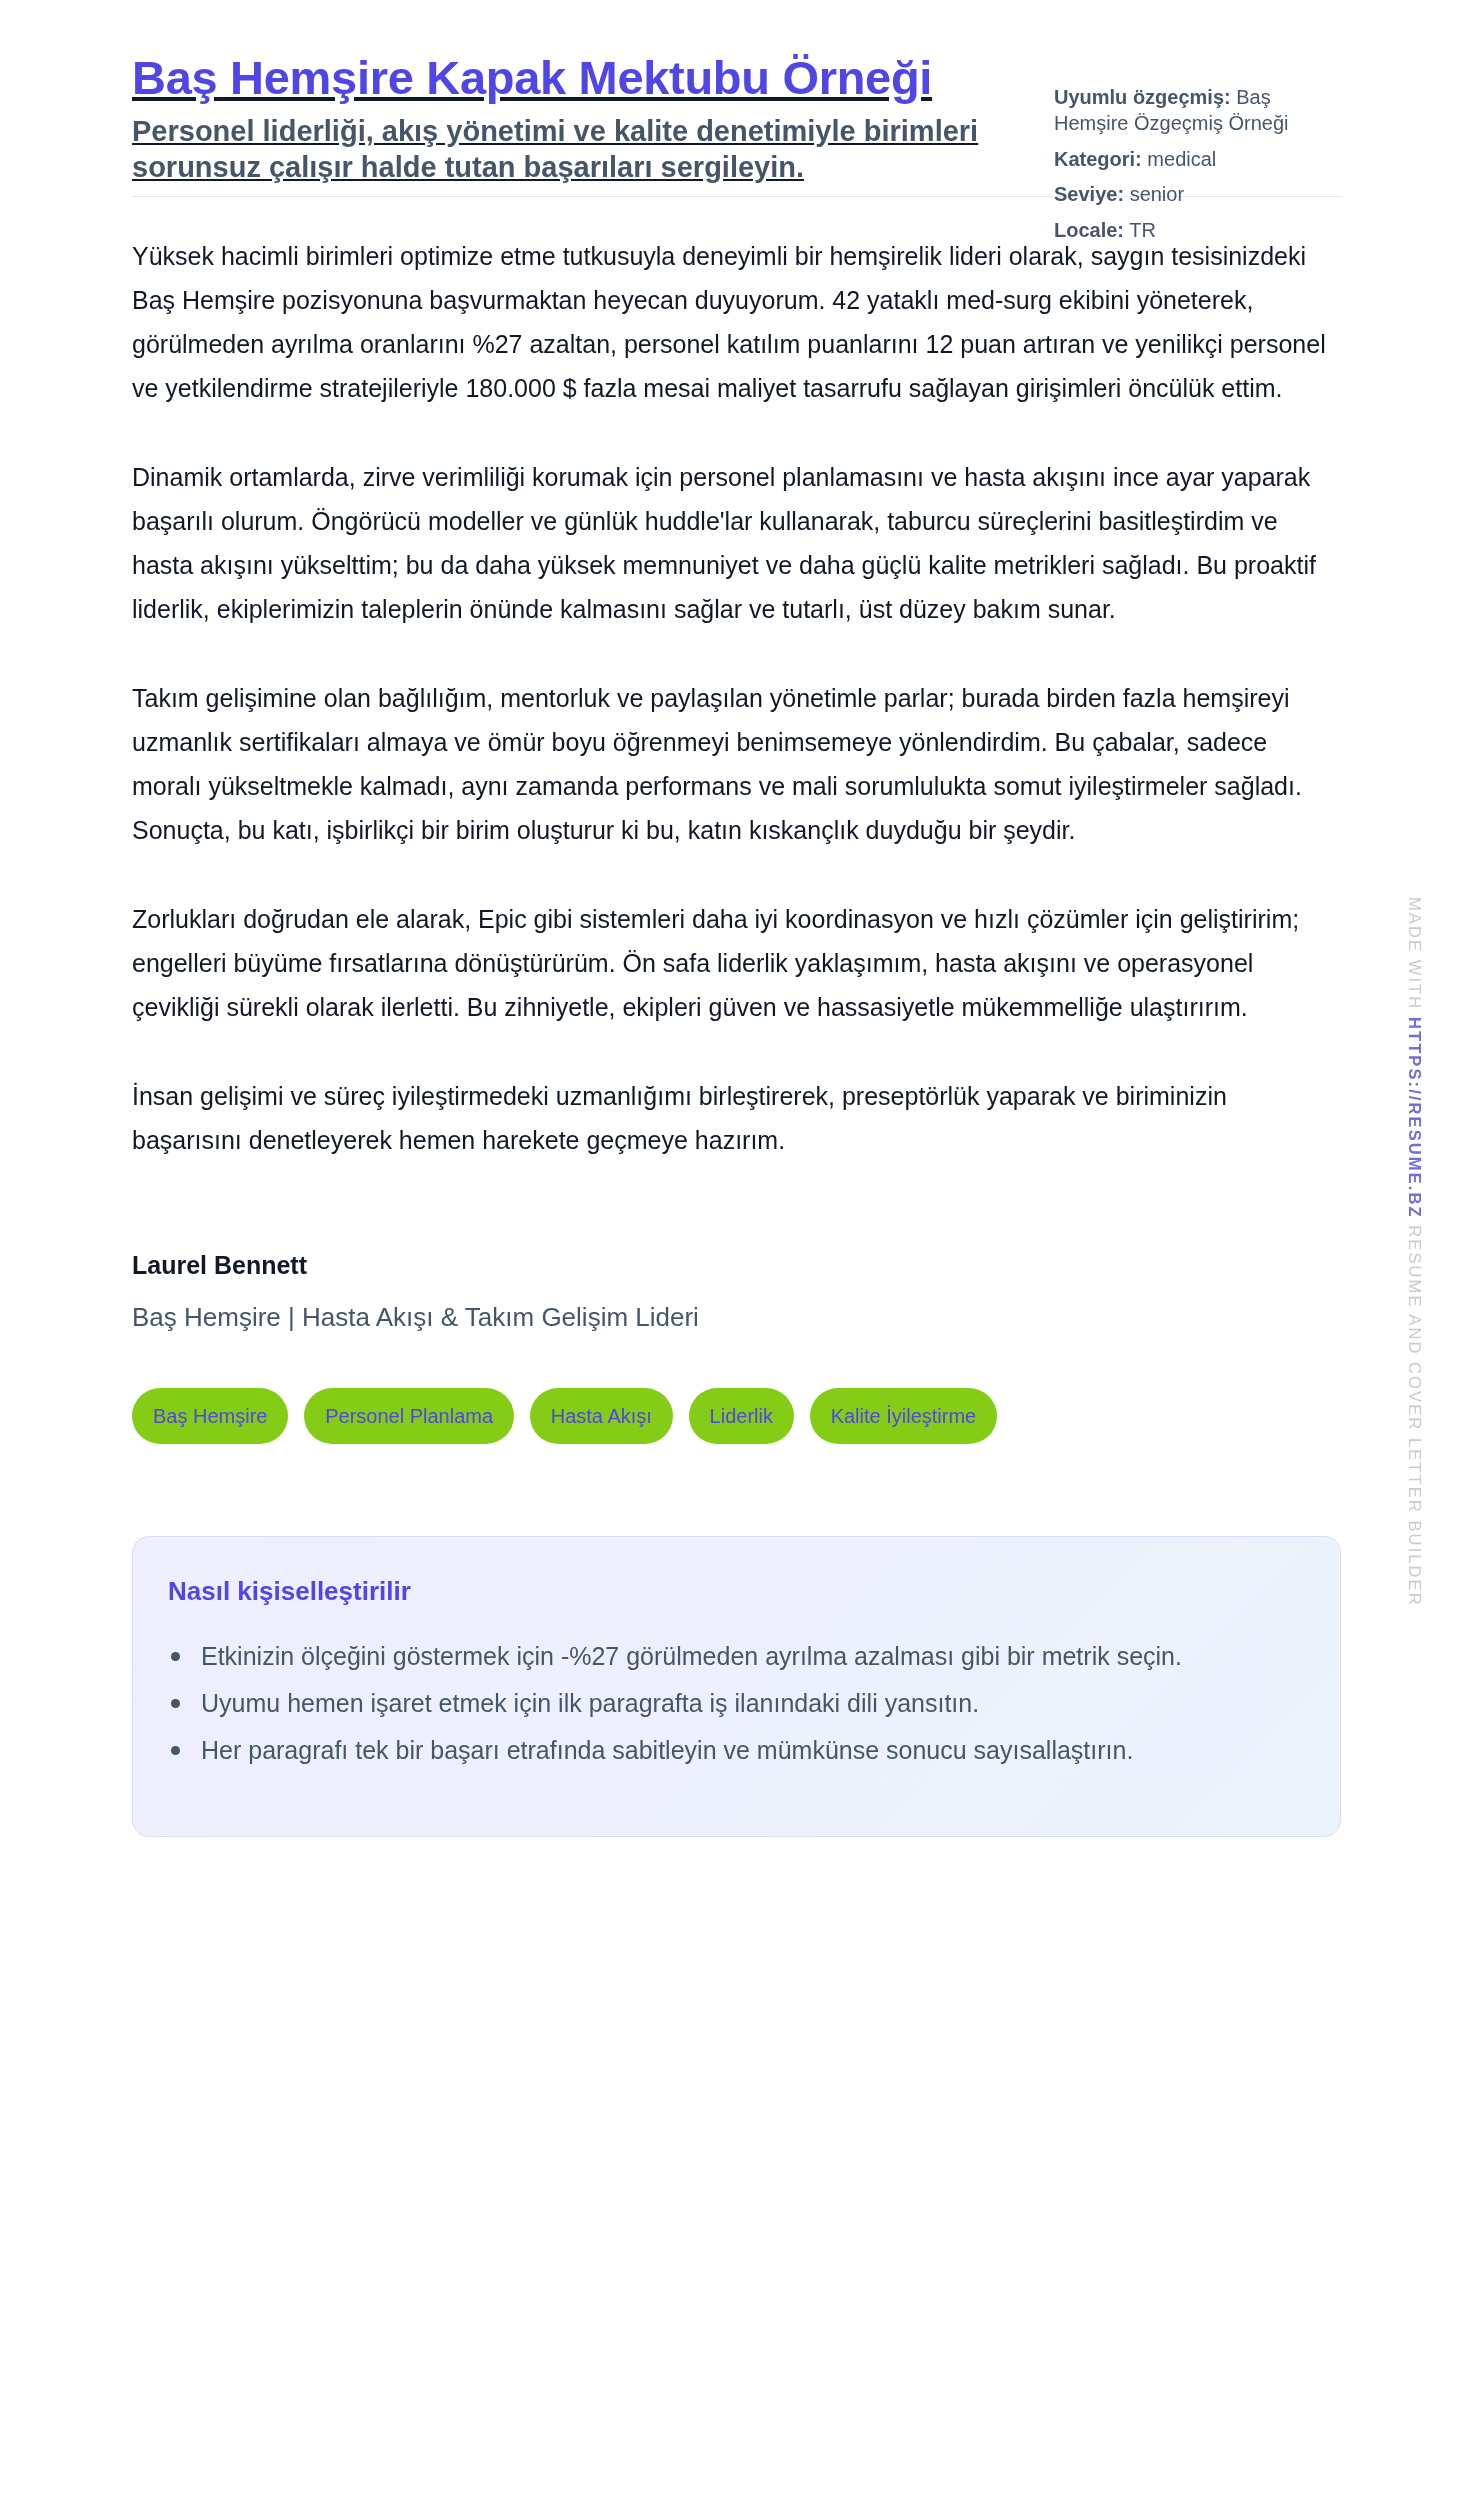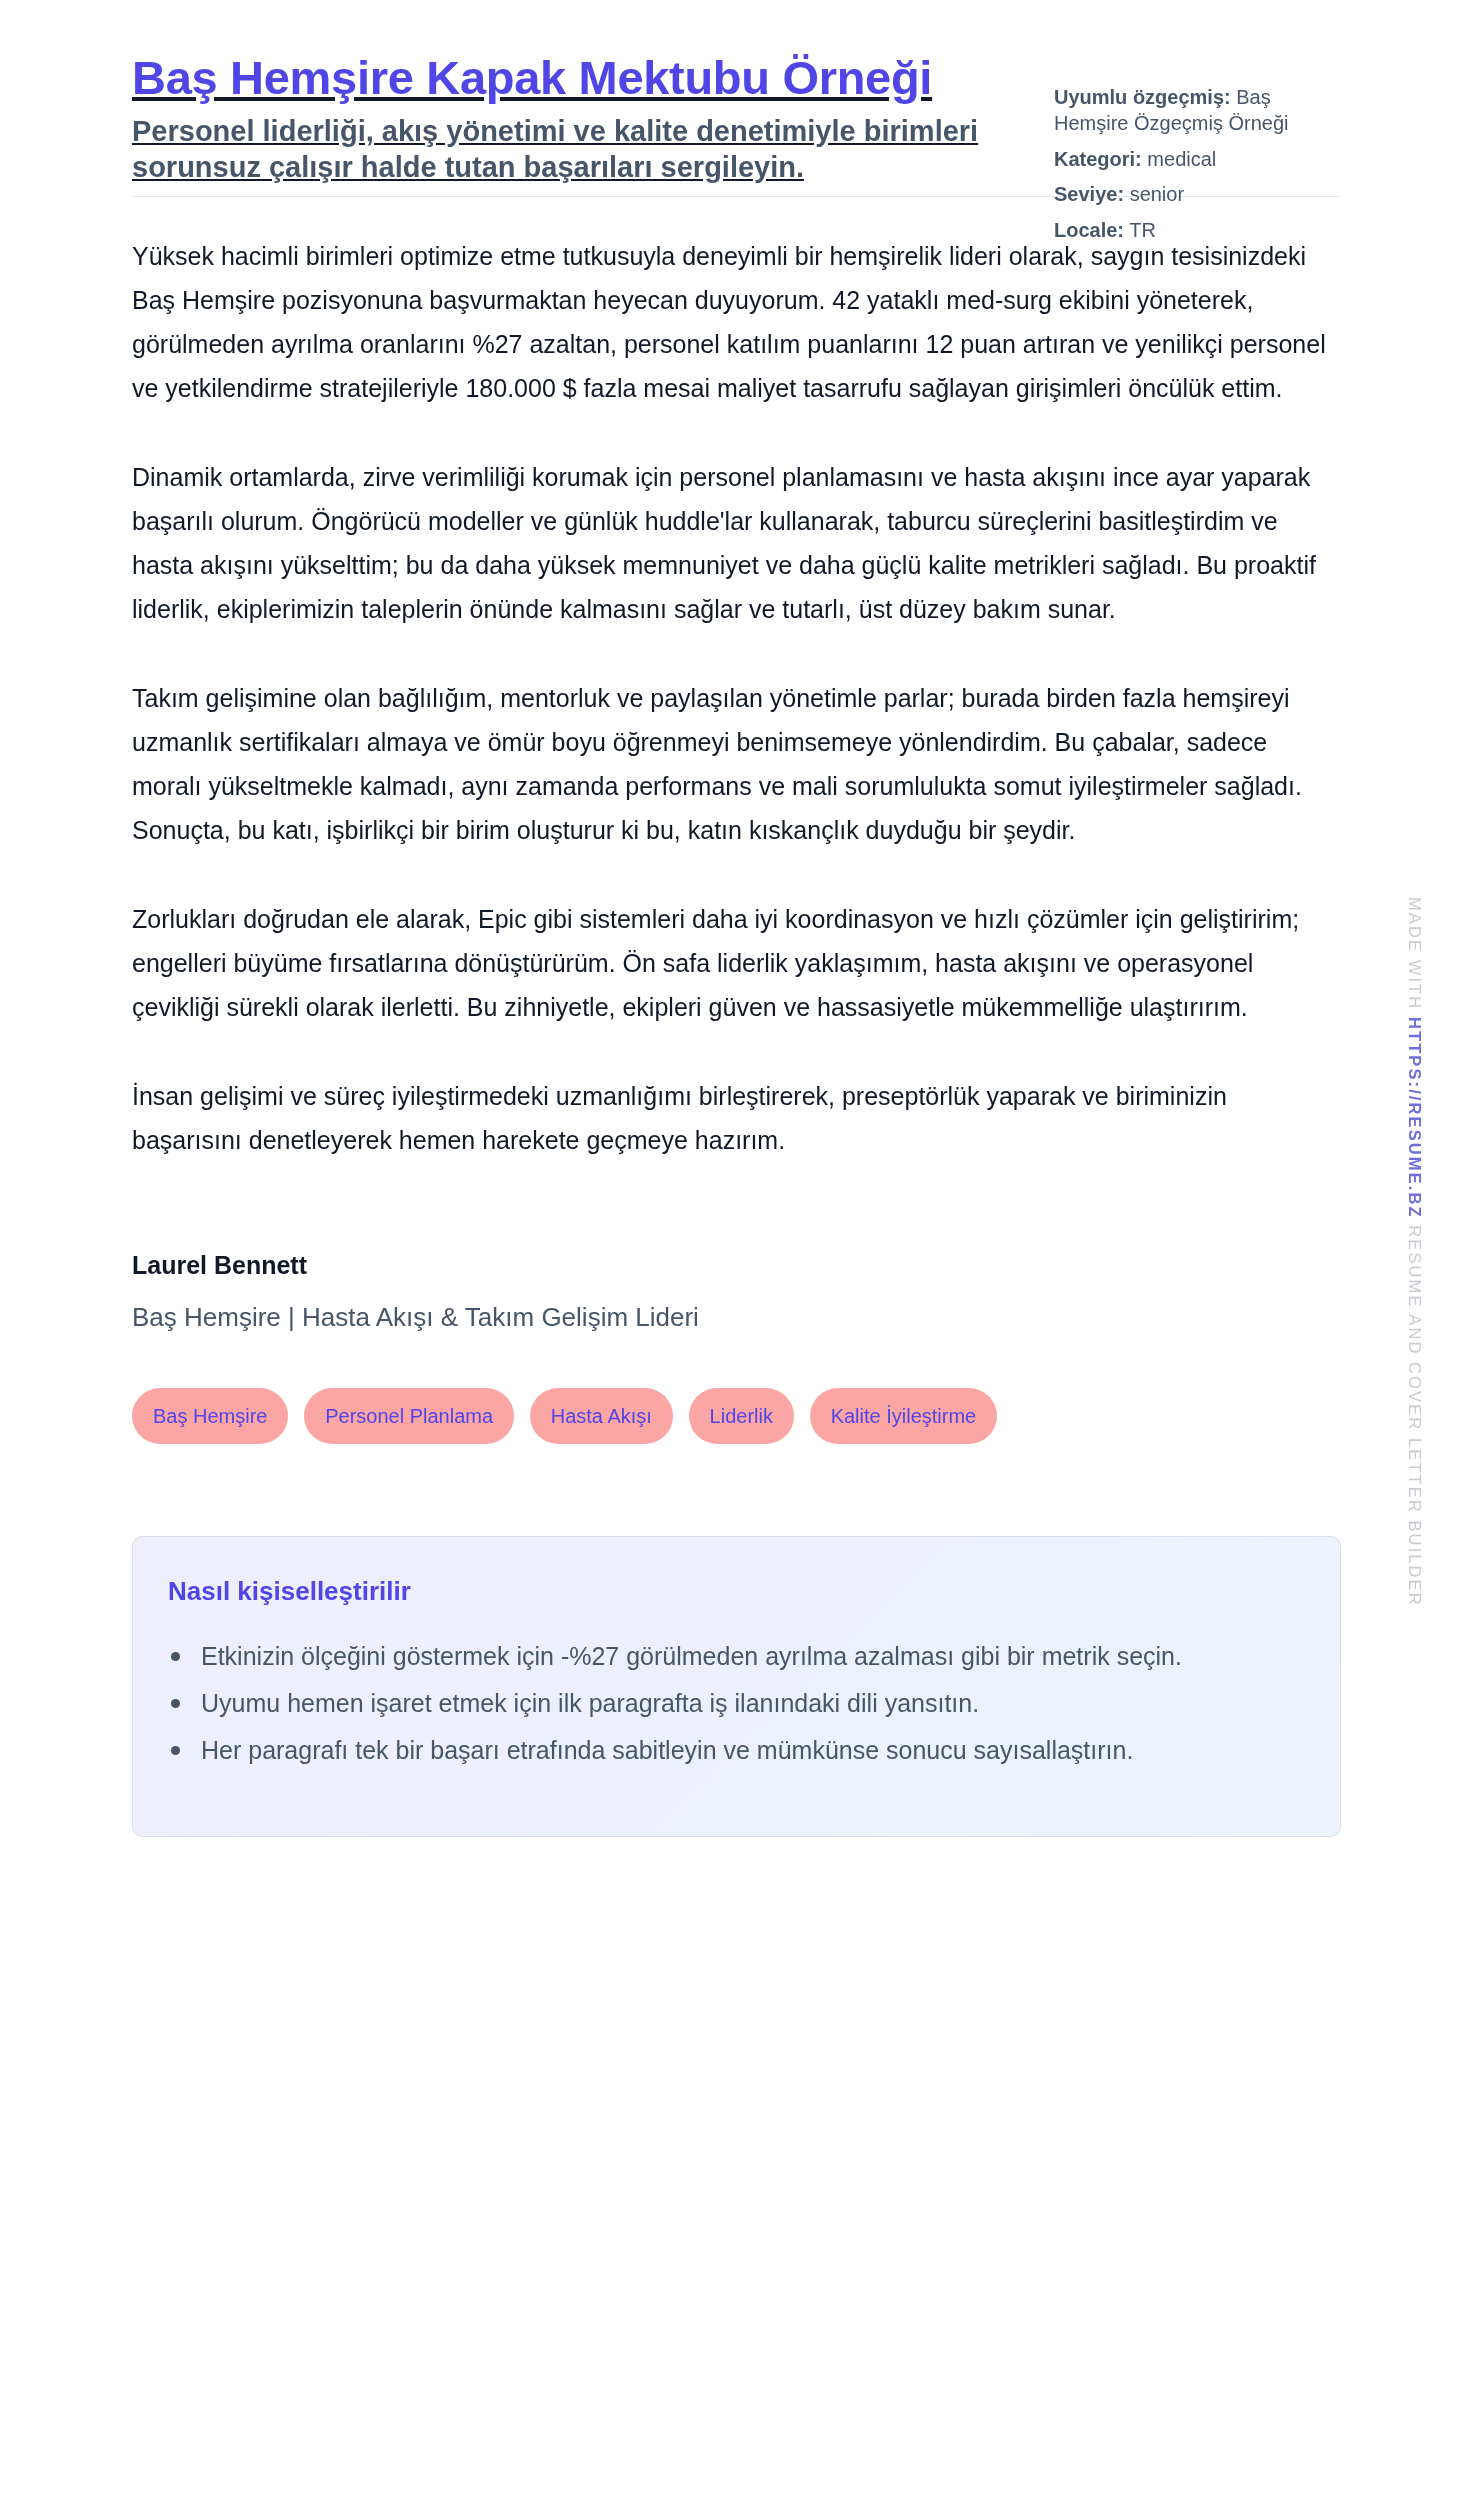--- a/index.html
+++ b/index.html
@@ -89,33 +89,33 @@
       font-size: 26px;
       color: #475569;
       line-height: 1.3;
     }
     .tags {
       margin-top: 54px;
       display: flex;
       gap: 15.7px;
     }
     .tag {
-      background: #fca5a5;
+      background: #84cc16;
       color: #4f46e5;
       font-size: 20px;
       padding: 0 21px;
       height: 56px;
       line-height: 56px;
       border-radius: 28px;
       white-space: nowrap;
     }
     .tips {
       margin-top: 92px;
       border: 1.7px solid #dcdcf5;
-      border-radius: 10px;
+      border-radius: 17px;
       background: linear-gradient(135deg, #eeeefc 0%, #ecf3fd 100%);
       padding: 38px 35px 37px 35px;
       box-sizing: border-box;
       height: 301px;
     }
     .tips-title {
       font-size: 26px;
       font-weight: 700;
       color: #4f46e5;
       margin: 0 0 24.4px 0;

